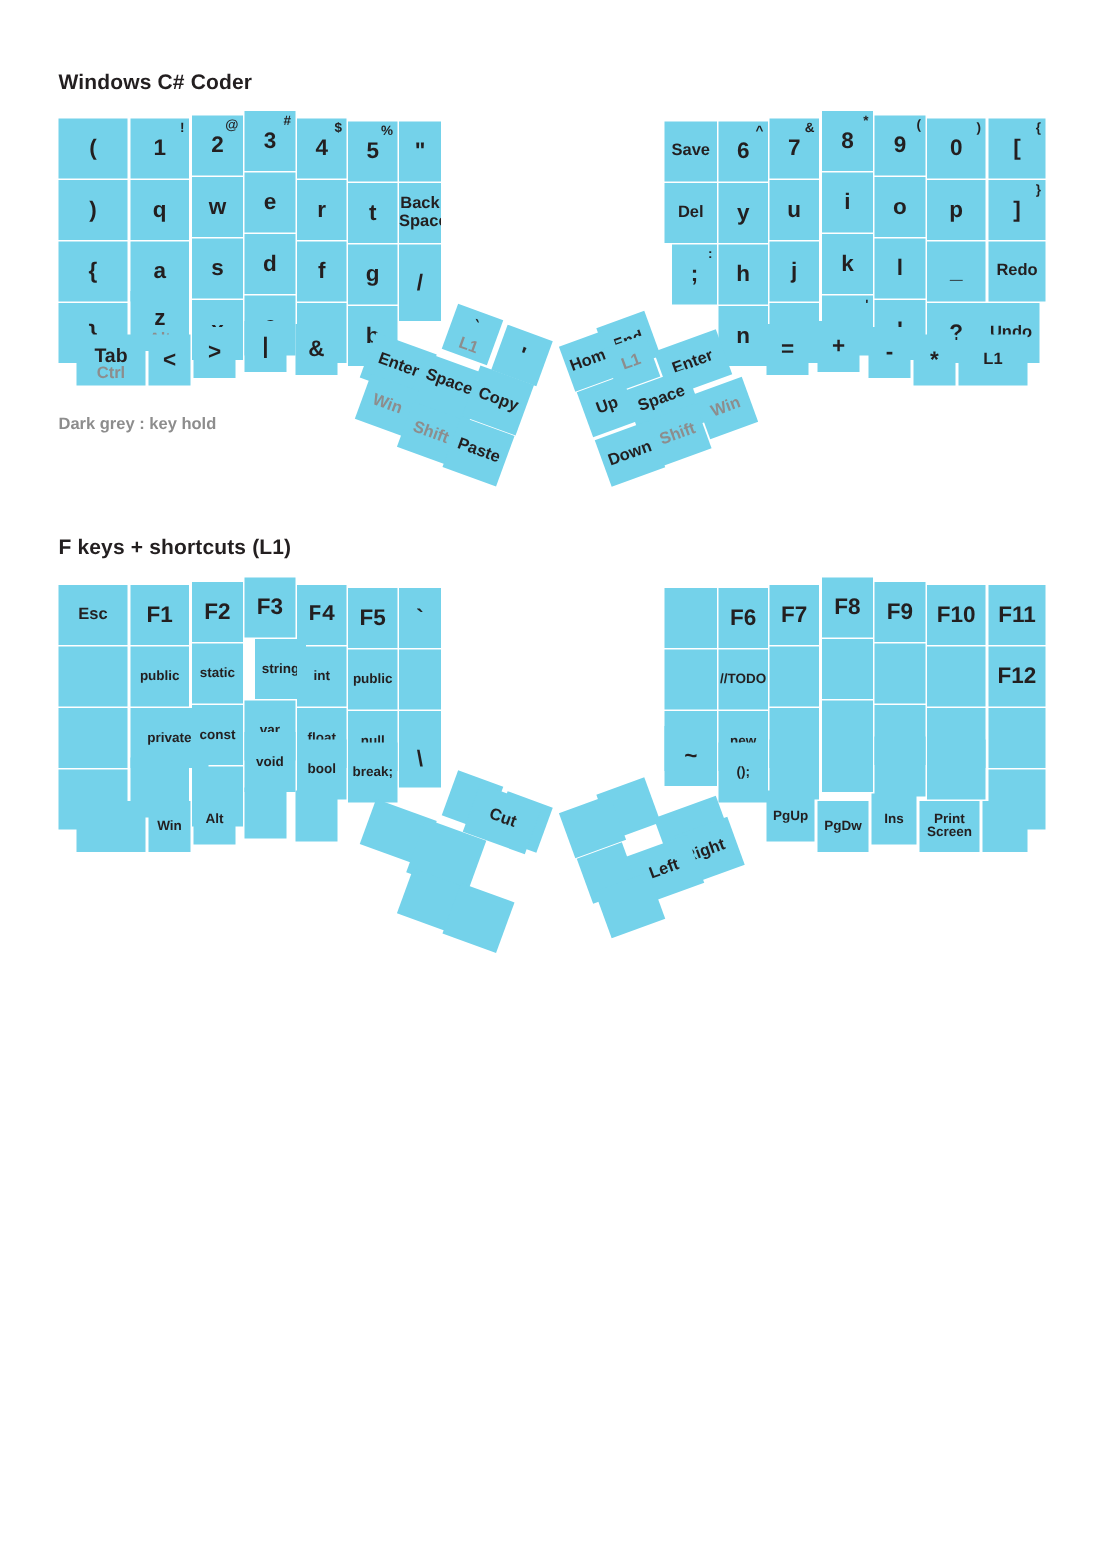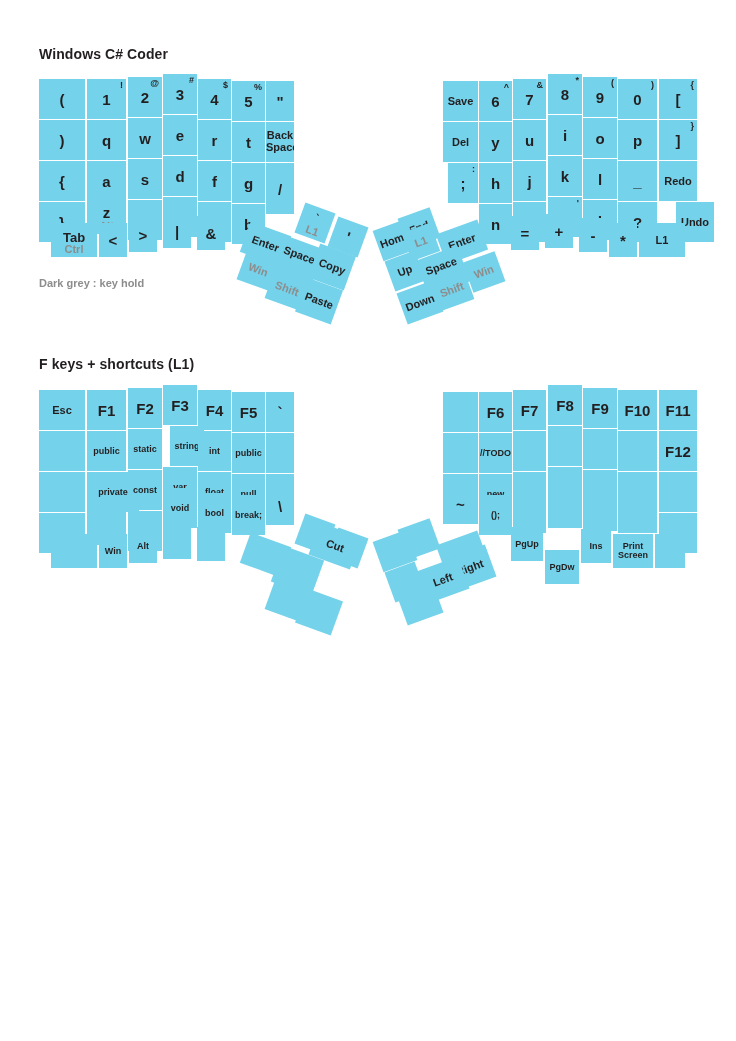--- a/index.html
+++ b/index.html
@@ -304,21 +304,21 @@
 <div class="key" style="left:548px; top:197px; width:34px; height:40px;">
   <span class="lbl main">,</span>
   <span class="lbl tr">'</span>
 </div>
 <div class="key" style="left:583px; top:200px; width:34px; height:40px;">
   <span class="lbl main">!</span>
 </div>
 <div class="key" style="left:618px; top:202px; width:39px; height:40px;">
   <span class="lbl main">?</span>
 </div>
-<div class="key" style="left:676px; top:202px; width:38px; height:40px;">
+<div class="key" style="left:655px; top:202px; width:38px; height:40px;">
   <span class="lbl main small">Undo</span>
 </div>
 
 <div class="key" style="left:511px; top:216px; width:28px; height:34px;">
   <span class="lbl main">=</span>
 </div>
 <div class="key" style="left:545px; top:214px; width:28px; height:34px;">
   <span class="lbl main">+</span>
 </div>
 <div class="key" style="left:579px; top:218px; width:28px; height:34px;">
@@ -368,21 +368,21 @@
 </div>
 <div class="key" style="left:87px; top:390px; width:39px; height:40px;">
   <span class="lbl main">F1</span>
 </div>
 <div class="key" style="left:128px; top:388px; width:34px; height:40px;">
   <span class="lbl main">F2</span>
 </div>
 <div class="key" style="left:163px; top:385px; width:34px; height:40px;">
   <span class="lbl main">F3</span>
 </div>
-<div class="key" style="left:198px; top:390px; width:33px; height:40px;">
+<div class="key" style="left:198px; top:390px; width:33px; height:40px;font-family:Liberation Mono, monospace;">
   <span class="lbl main">F4</span>
 </div>
 <div class="key" style="left:232px; top:392px; width:33px; height:40px;">
   <span class="lbl main">F5</span>
 </div>
 <div class="key" style="left:266px; top:392px; width:28px; height:40px;">
   <span class="lbl main">`</span>
 </div>
 
 <div class="key" style="left:39px; top:431px; width:46px; height:40px;">
@@ -573,21 +573,21 @@
 <div class="key" style="left:618px; top:493px; width:39px; height:40px;">
   <span class="lbl main tiny"></span>
 </div>
 <div class="key" style="left:659px; top:513px; width:38px; height:40px;">
   <span class="lbl main tiny"></span>
 </div>
 
 <div class="key" style="left:511px; top:527px; width:32px; height:34px;">
   <span class="lbl main tiny">PgUp</span>
 </div>
-<div class="key" style="left:545px; top:550px; width:34px; height:34px;">
+<div class="key" style="left:545px; top:534px; width:34px; height:34px;">
   <span class="lbl main tiny">PgDw</span>
 </div>
 <div class="key" style="left:581px; top:529px; width:30px; height:34px;">
   <span class="lbl main tiny">Ins</span>
 </div>
 <div class="key" style="left:613px; top:534px; width:40px; height:34px;">
   <span class="lbl two" style="font-size:9px;">Print
 Screen</span>
 </div>
 <div class="key" style="left:655px; top:534px; width:30px; height:34px;">

